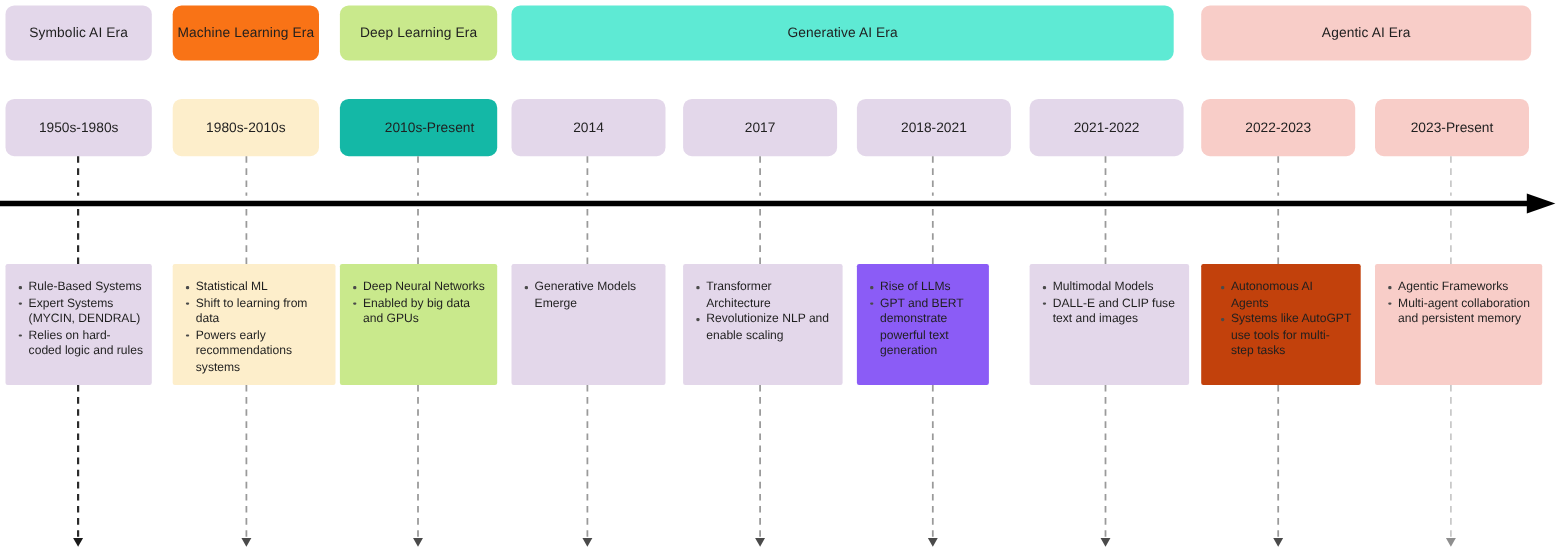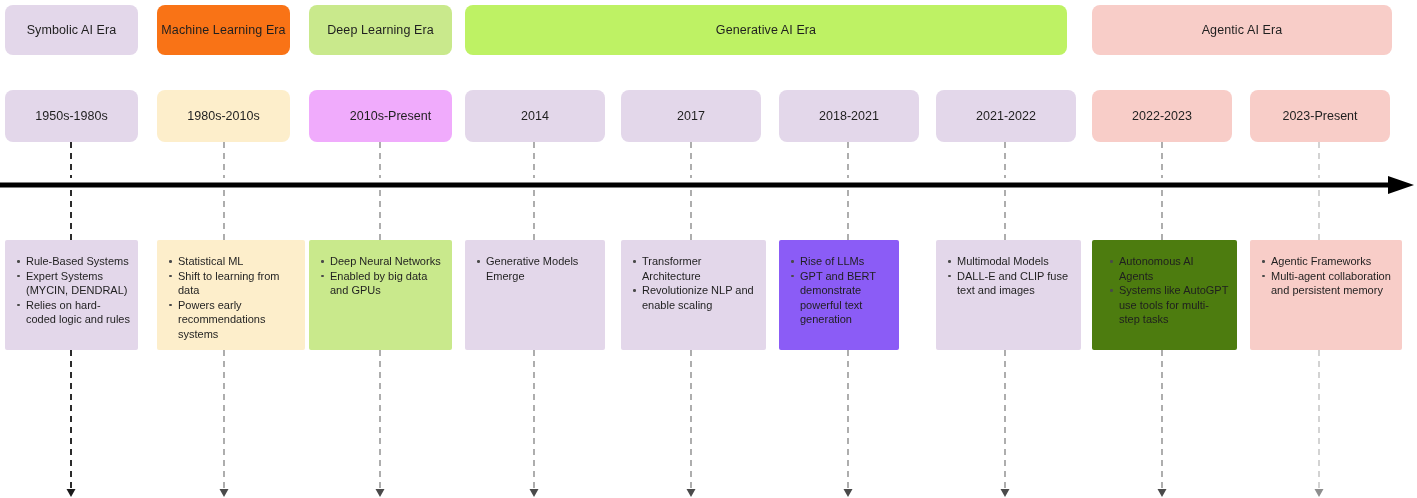--- a/index.html
+++ b/index.html
@@ -116,36 +116,36 @@
   <div id="era-row">
       <div class="era-band" style="left: 5px; width: 133px; background: rgb(227, 215, 234);">
         <div class="era-label">Symbolic AI Era</div>
       </div>
       <div class="era-band" style="left: 157px; width: 133px; background: #f97316;">
         <div class="era-label">Machine Learning Era</div>
       </div>
       <div class="era-band" style="left: 309px; width: 143px; background: rgb(201, 233, 140);">
         <div class="era-label">Deep Learning Era</div>
       </div>
-      <div class="era-band" style="left: 465px; width: 602px; background: #bef264;">
+      <div class="era-band" style="left: 465px; width: 602px; background: #5eead4;">
         <div class="era-label">Generative AI Era</div>
       </div>
       <div class="era-band" style="left: 1092px; width: 300px; background: rgb(248, 205, 200);">
         <div class="era-label">Agentic AI Era</div>
       </div>
     </div>
 
   <div id="date-row">
       <div class="date-box" style="left: 5px; width: 133px; background: rgb(227, 215, 234);">
         <div class="date-label">1950s-1980s</div>
       </div>
       <div class="date-box" style="left: 157px; width: 133px; background: rgb(253, 238, 203);">
         <div class="date-label">1980s-2010s</div>
       </div>
-      <div class="date-box" style="left: 309px; width: 143px; background: #f0abfc; padding-left: 20px;">
+      <div class="date-box" style="left: 309px; width: 143px; background: #14b8a6; padding-left: 20px;">
         <div class="date-label">2010s-Present</div>
       </div>
       <div class="date-box" style="left: 465px; width: 140px; background: rgb(227, 215, 234);">
         <div class="date-label">2014</div>
       </div>
       <div class="date-box" style="left: 621px; width: 140px; background: rgb(227, 215, 234);">
         <div class="date-label">2017</div>
       </div>
       <div class="date-box" style="left: 779px; width: 140px; background: rgb(227, 215, 234);">
         <div class="date-label">2018-2021</div>
@@ -227,21 +227,21 @@
           <li>Rise of LLMs</li>
           <li>GPT and BERT demonstrate powerful text generation</li>
         </ul>
       </div>
       <div class="detail-card" style="left: 936px; width: 145px; background: rgb(227, 215, 234);">
         <ul class="detail-list">
           <li>Multimodal Models</li>
           <li>DALL-E and CLIP fuse text and images</li>
         </ul>
       </div>
-      <div class="detail-card" style="left: 1092px; width: 145px; background: #4d7c0f; padding-left: 16px;">
+      <div class="detail-card" style="left: 1092px; width: 145px; background: #c2410c; padding-left: 16px;">
         <ul class="detail-list">
           <li>Autonomous AI Agents</li>
           <li>Systems like AutoGPT use tools for multi-step tasks</li>
         </ul>
       </div>
       <div class="detail-card" style="left: 1250px; width: 152px; background: rgb(248, 205, 200);">
         <ul class="detail-list">
           <li>Agentic Frameworks</li>
           <li>Multi-agent collaboration and persistent memory</li>
         </ul>

